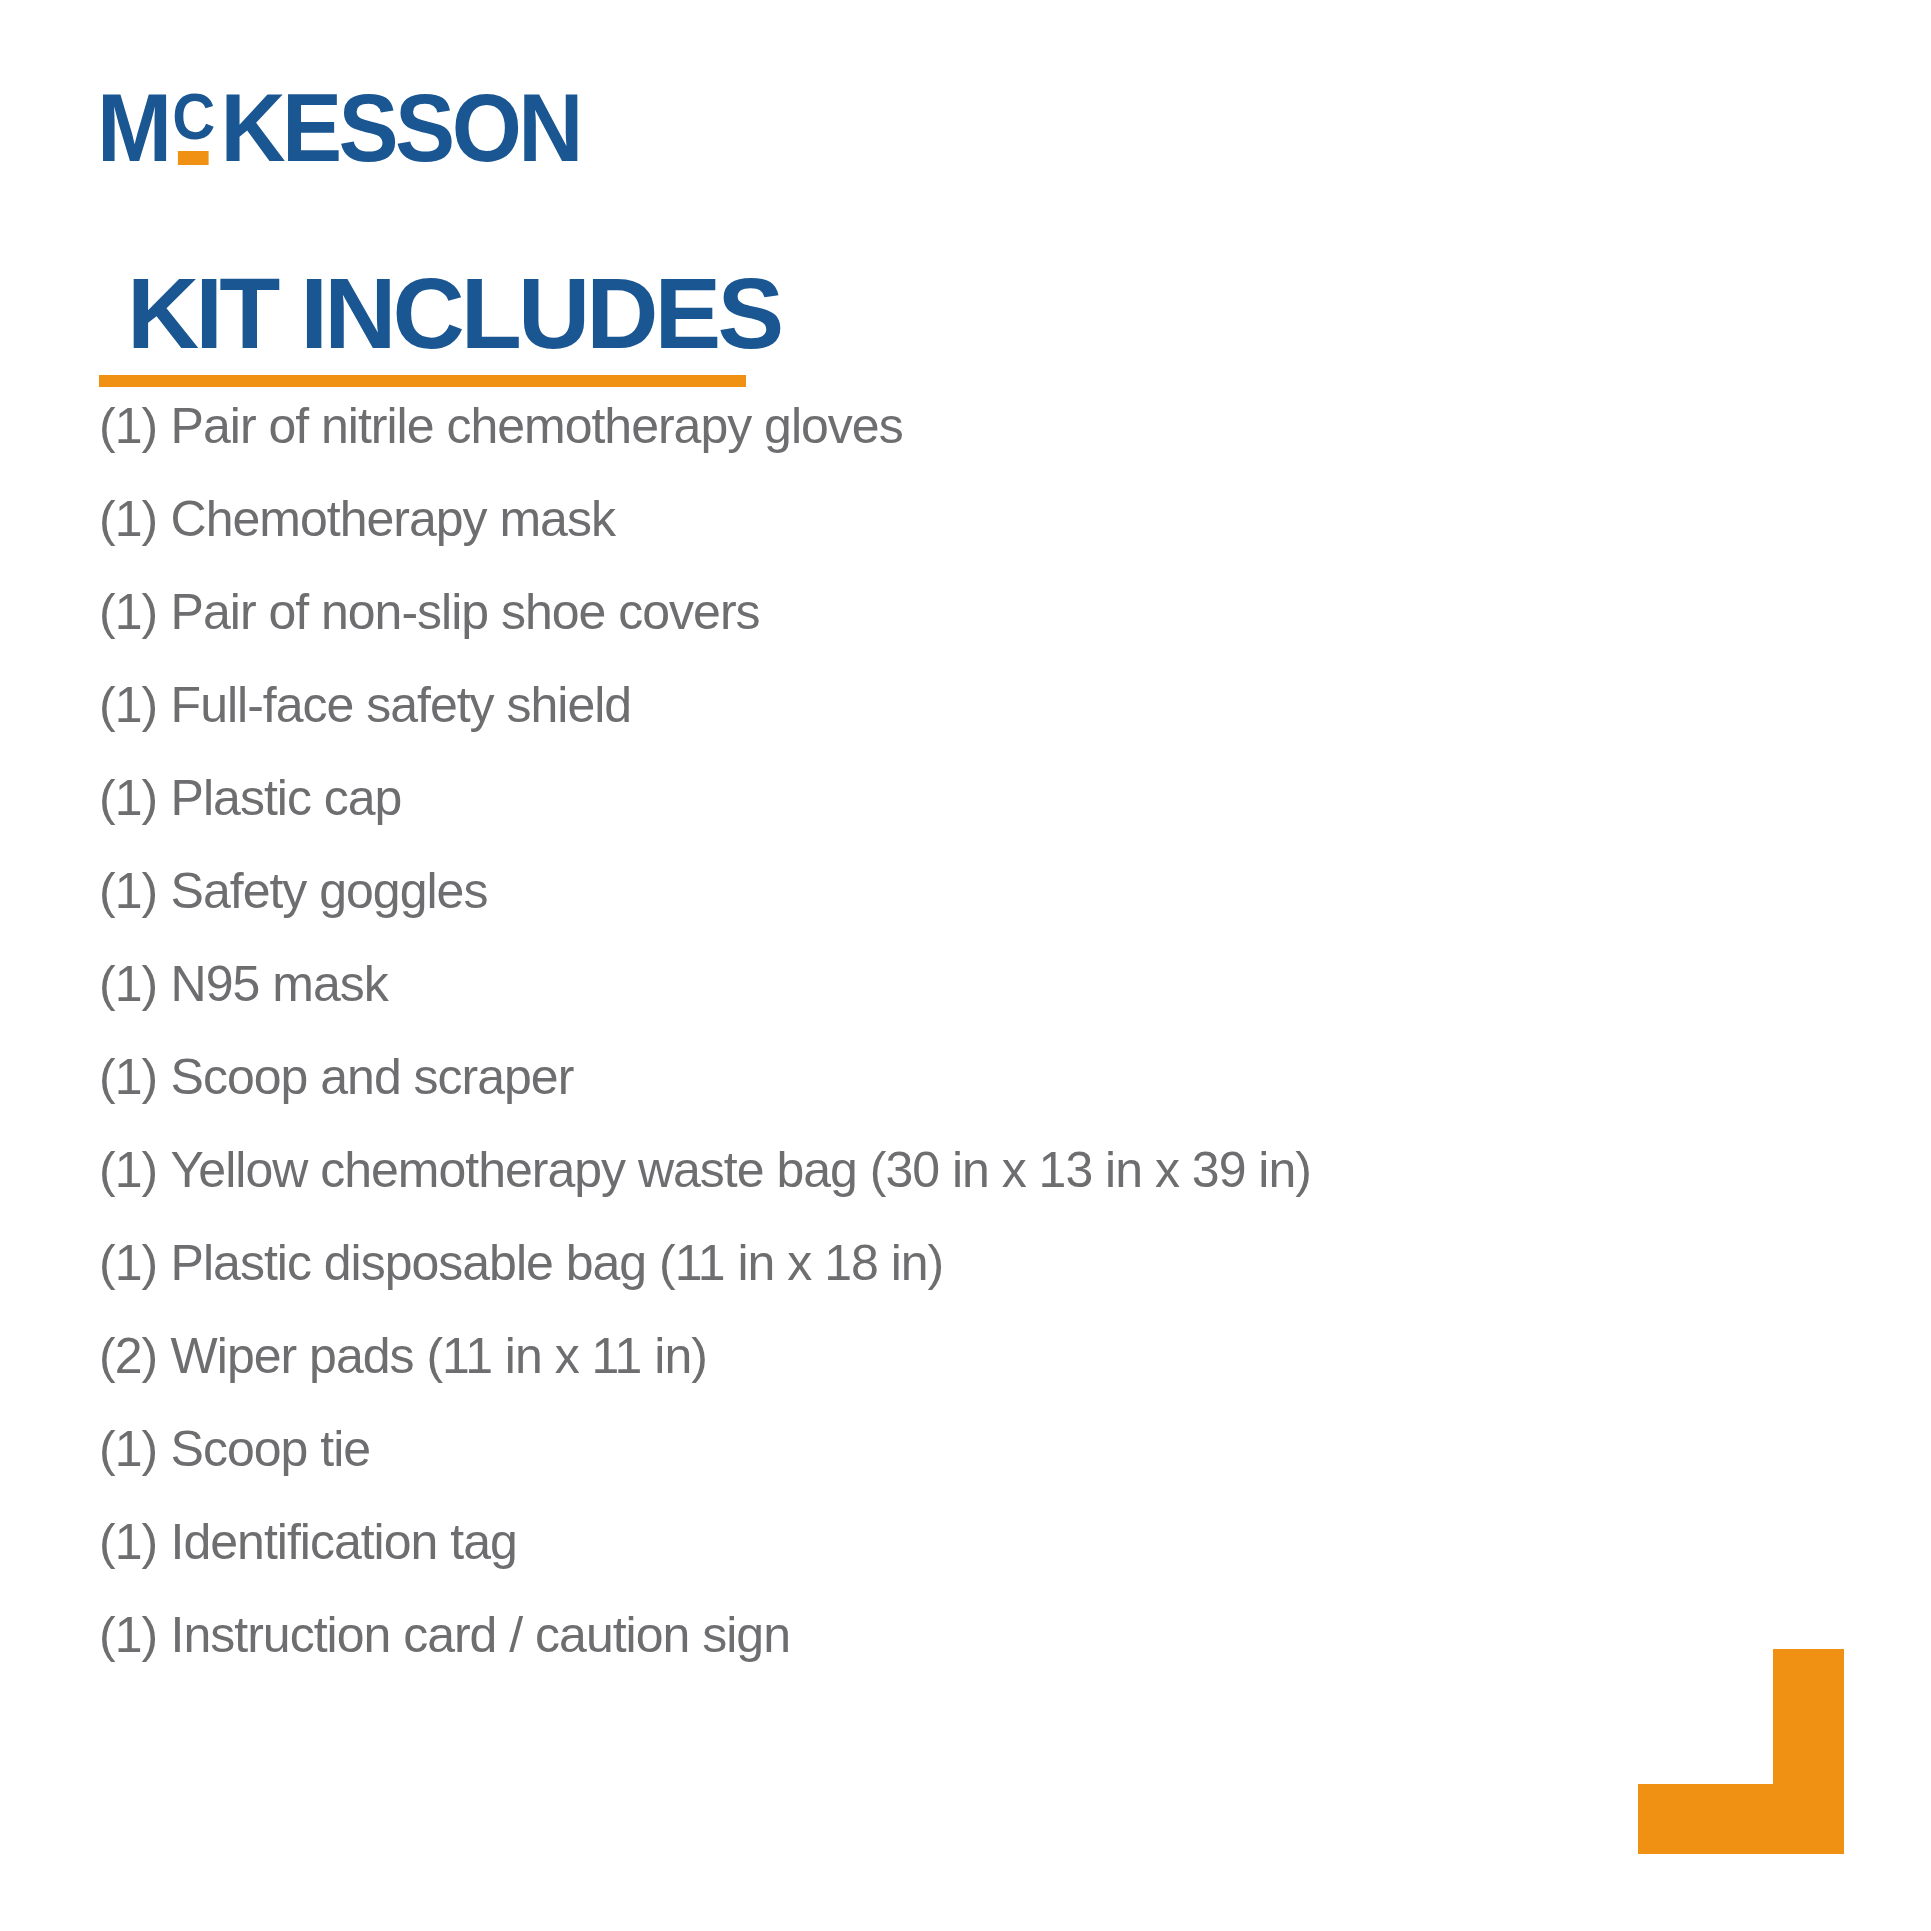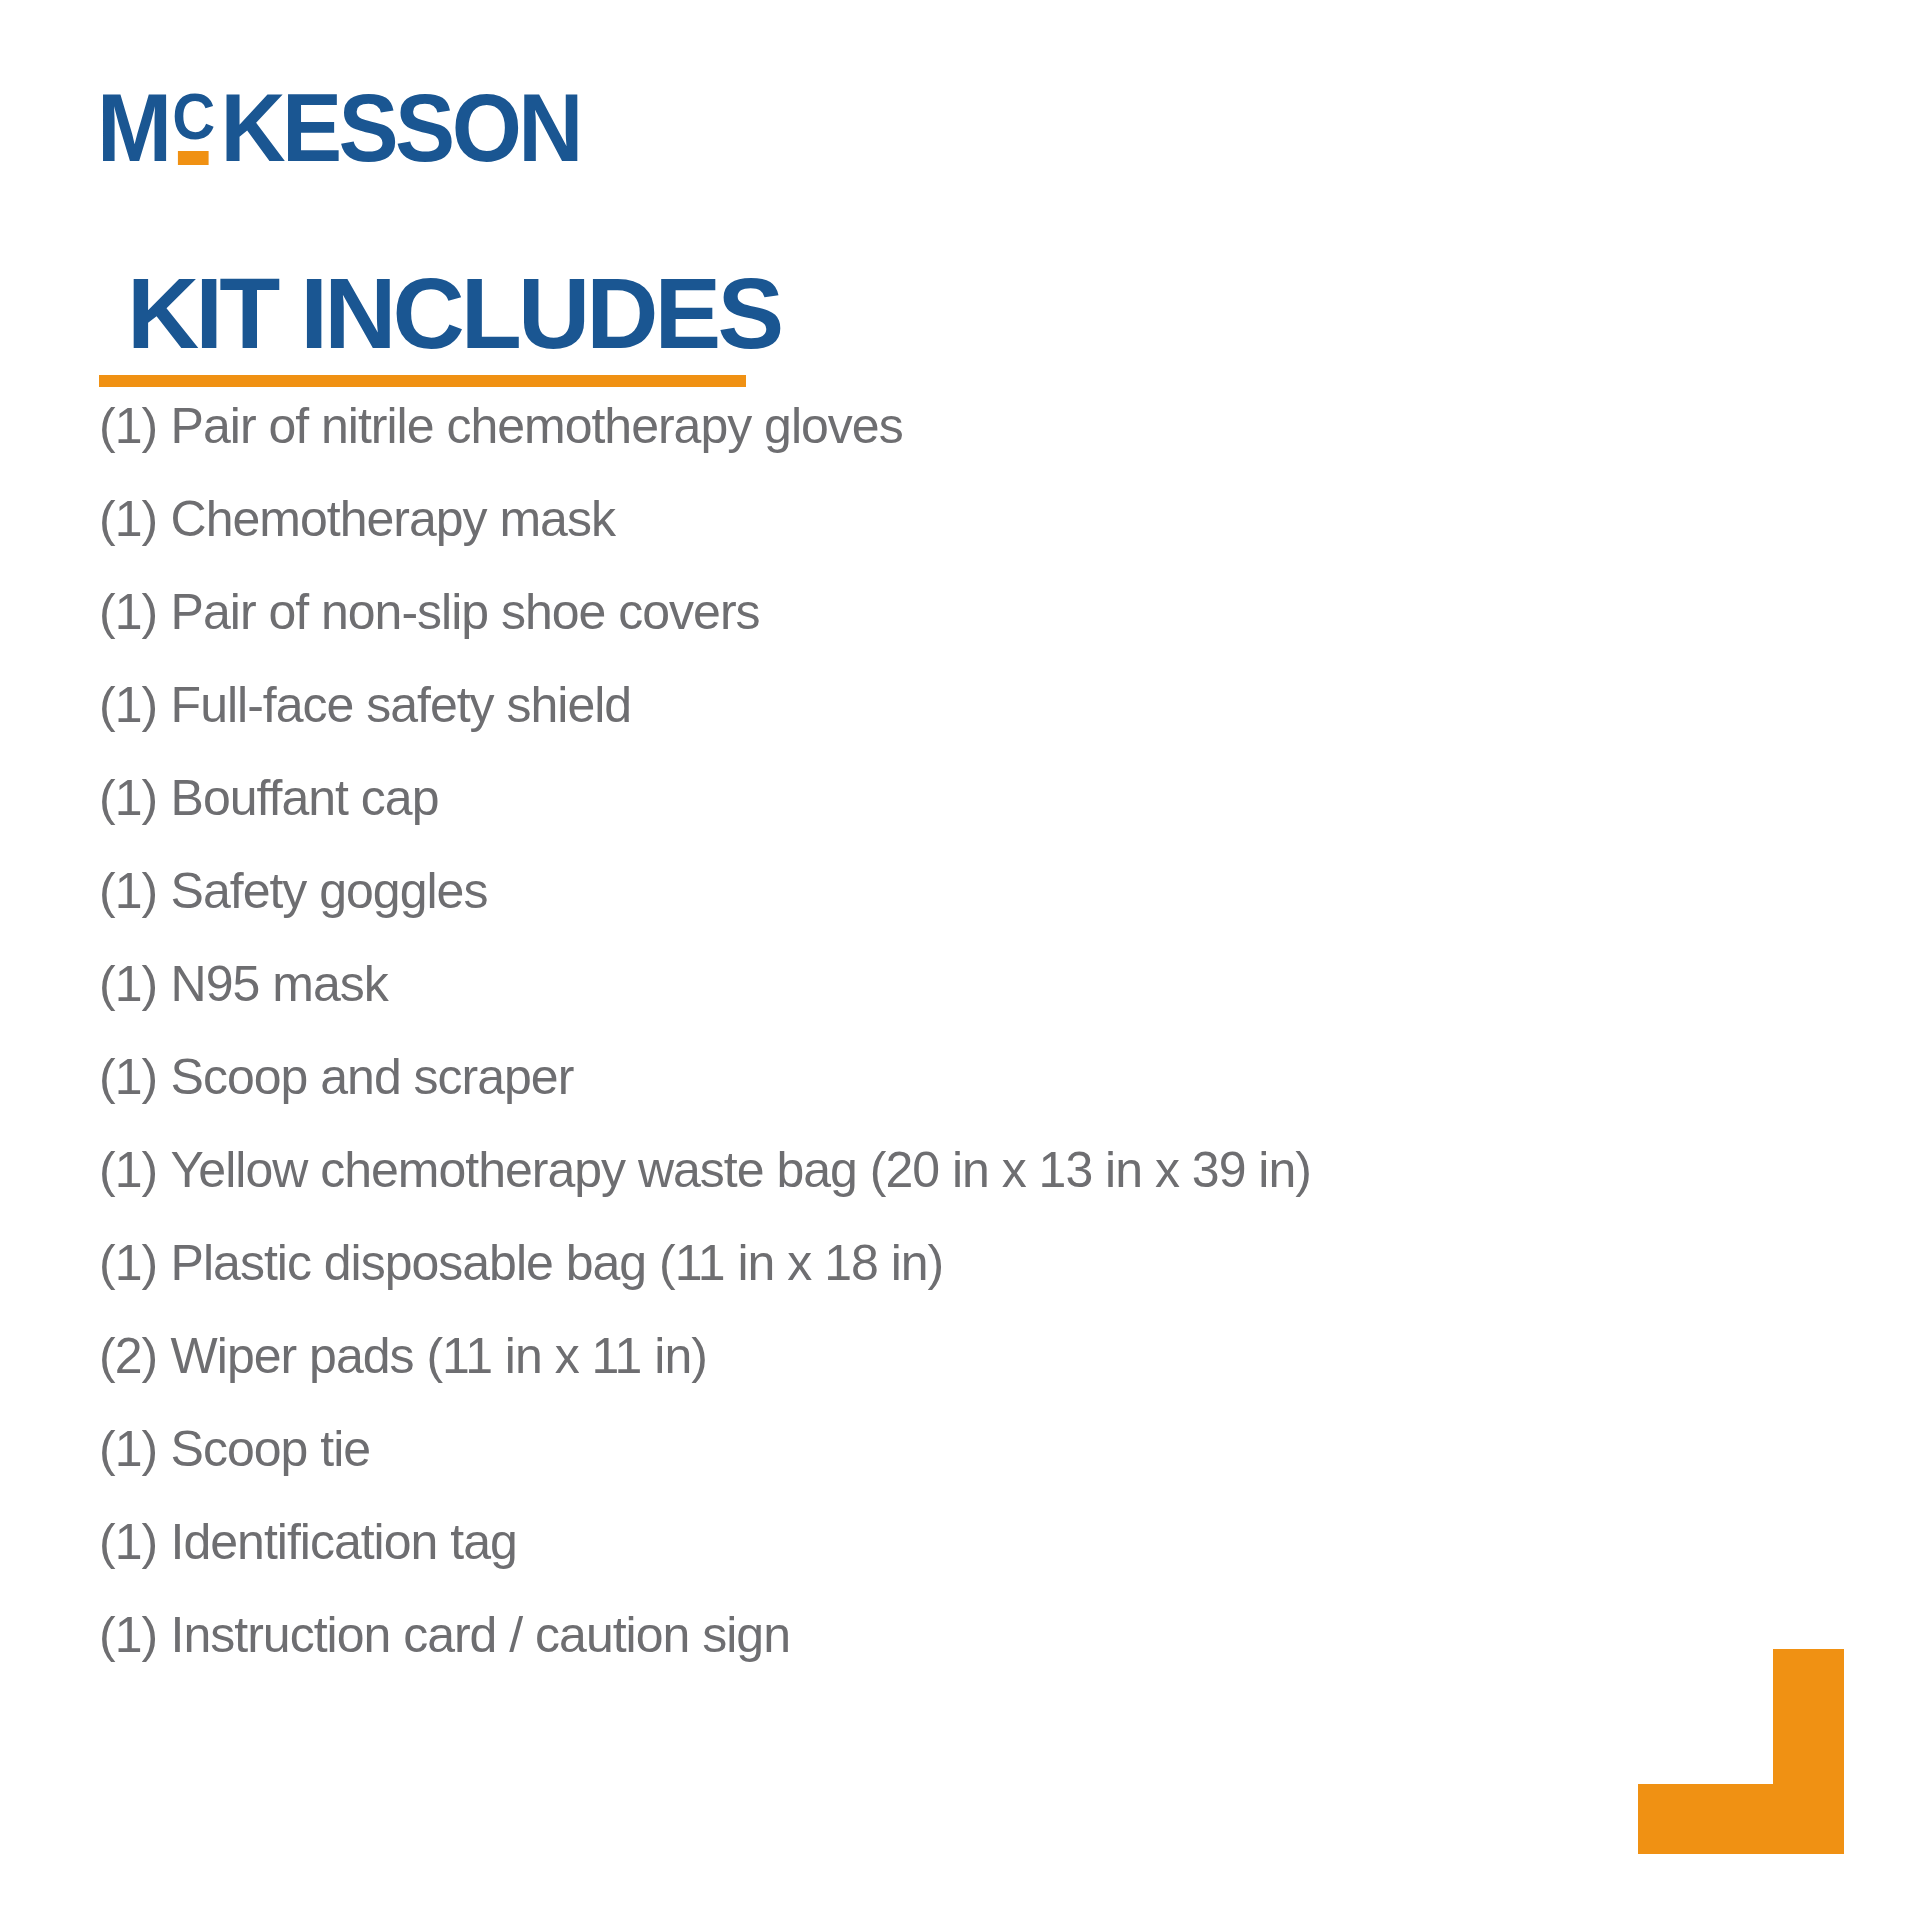--- a/index.html
+++ b/index.html
@@ -77,25 +77,25 @@
   </div>
 
   <h1 class="page-title">KIT INCLUDES</h1>
   <div class="title-underline"></div>
 
   <ul class="kit-list">
       <li><span class="kit-qty">(1)</span><span class="kit-item-text">Pair of nitrile chemotherapy gloves</span></li>
       <li><span class="kit-qty">(1)</span><span class="kit-item-text">Chemotherapy mask</span></li>
       <li><span class="kit-qty">(1)</span><span class="kit-item-text">Pair of non-slip shoe covers</span></li>
       <li><span class="kit-qty">(1)</span><span class="kit-item-text">Full-face safety shield</span></li>
-      <li><span class="kit-qty">(1)</span><span class="kit-item-text">Bouffant cap</span></li>
+      <li><span class="kit-qty">(1)</span><span class="kit-item-text">Plastic cap</span></li>
       <li><span class="kit-qty">(1)</span><span class="kit-item-text">Safety goggles</span></li>
       <li><span class="kit-qty">(1)</span><span class="kit-item-text">N95 mask</span></li>
       <li><span class="kit-qty">(1)</span><span class="kit-item-text">Scoop and scraper</span></li>
-      <li><span class="kit-qty">(1)</span><span class="kit-item-text">Yellow chemotherapy waste bag (20 in x 13 in x 39 in)</span></li>
+      <li><span class="kit-qty">(1)</span><span class="kit-item-text">Yellow chemotherapy waste bag (30 in x 13 in x 39 in)</span></li>
       <li><span class="kit-qty">(1)</span><span class="kit-item-text">Plastic disposable bag (11 in x 18 in)</span></li>
       <li><span class="kit-qty">(2)</span><span class="kit-item-text">Wiper pads (11 in x 11 in)</span></li>
       <li><span class="kit-qty">(1)</span><span class="kit-item-text">Scoop tie</span></li>
       <li><span class="kit-qty">(1)</span><span class="kit-item-text">Identification tag</span></li>
       <li><span class="kit-qty">(1)</span><span class="kit-item-text">Instruction card / caution sign</span></li>
     </ul>
 
   <div class="corner-accent">
     <div class="corner-v"></div>
     <div class="corner-h"></div>

